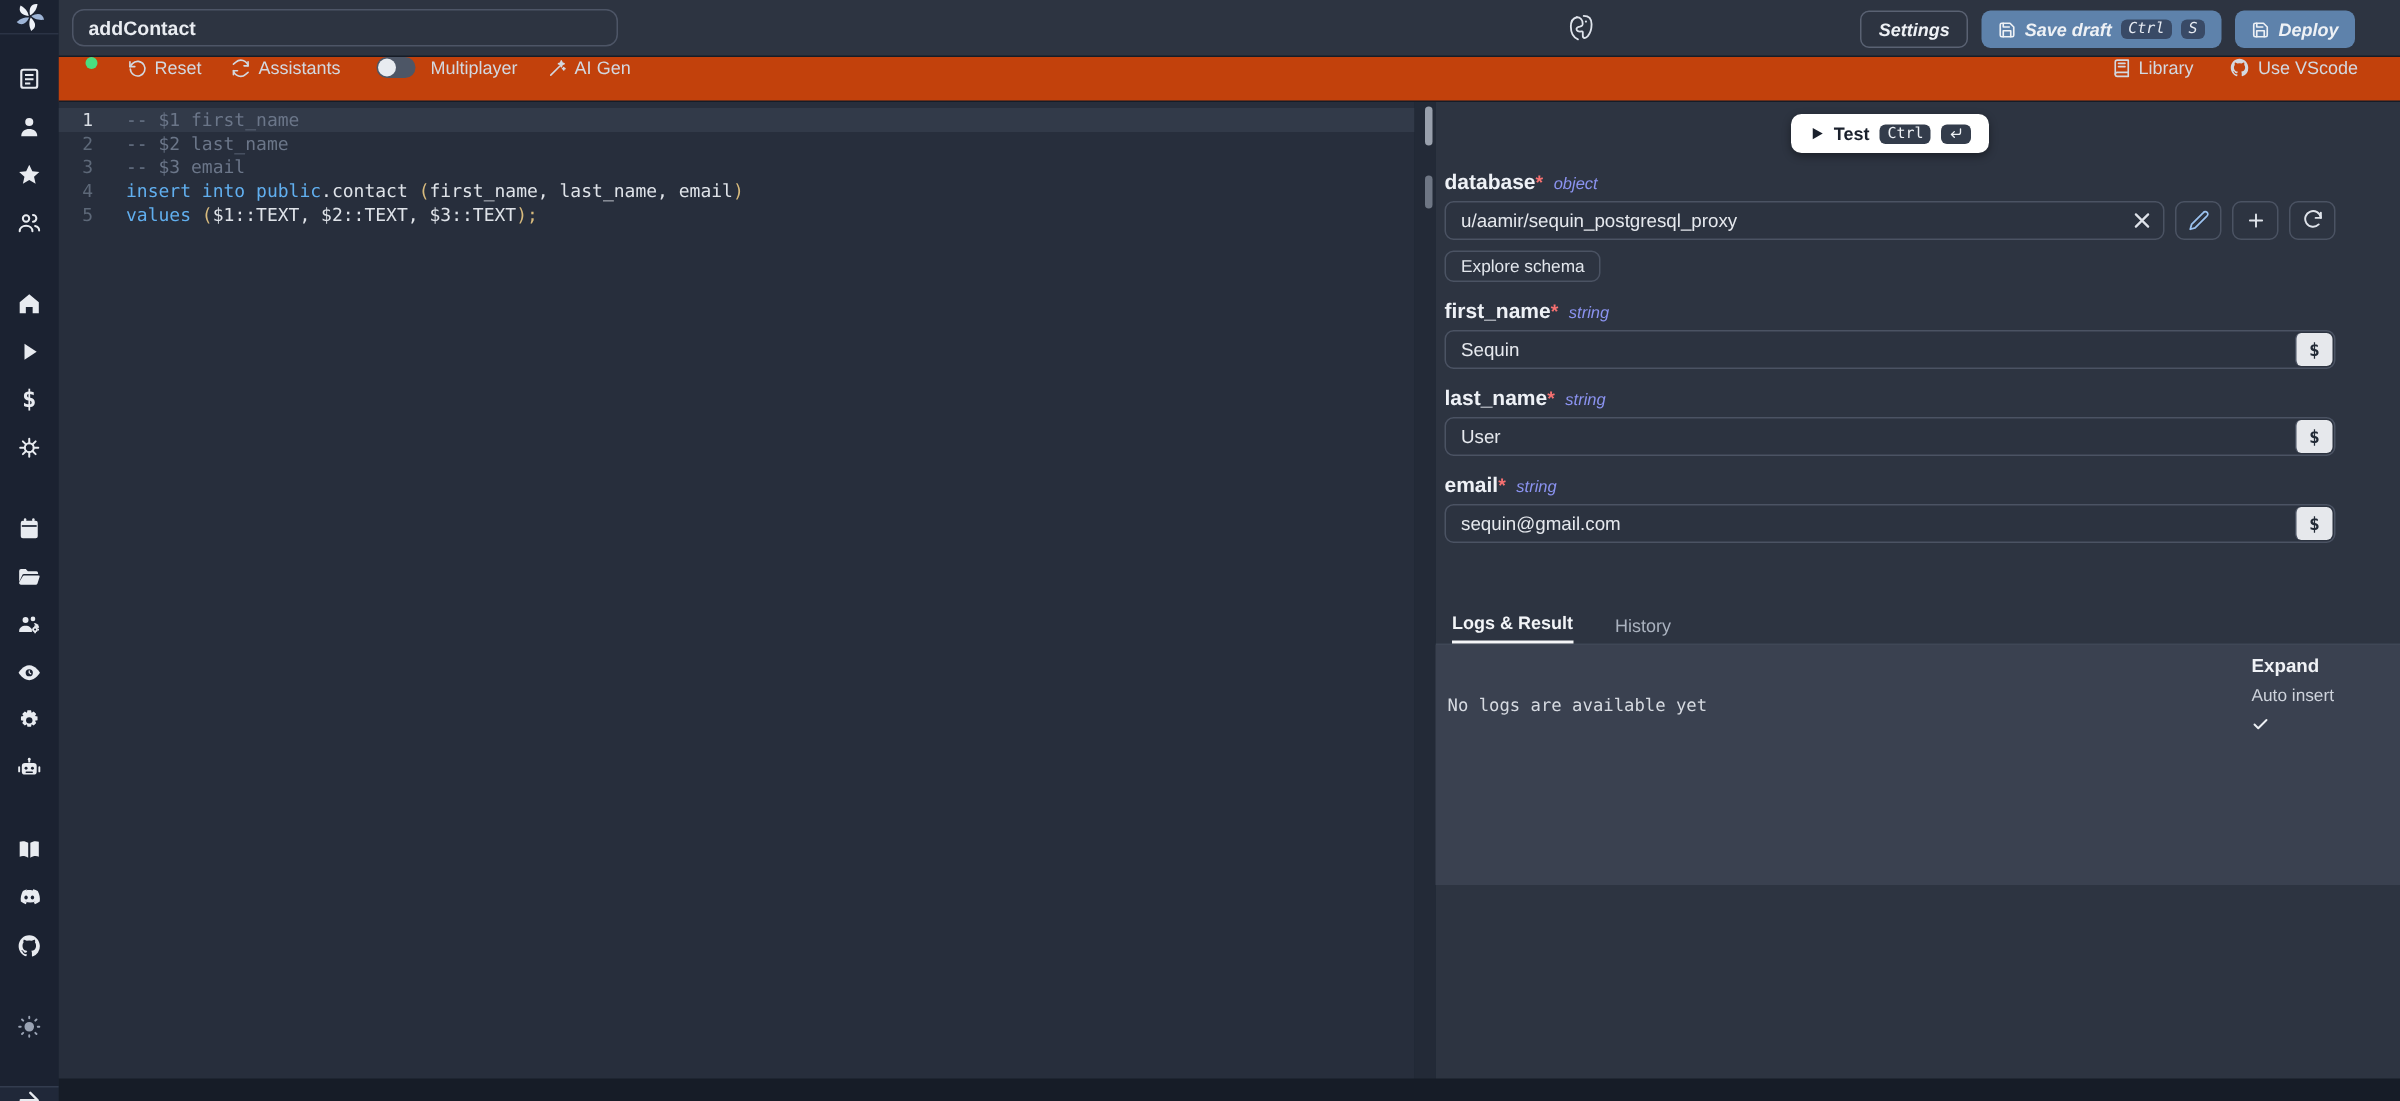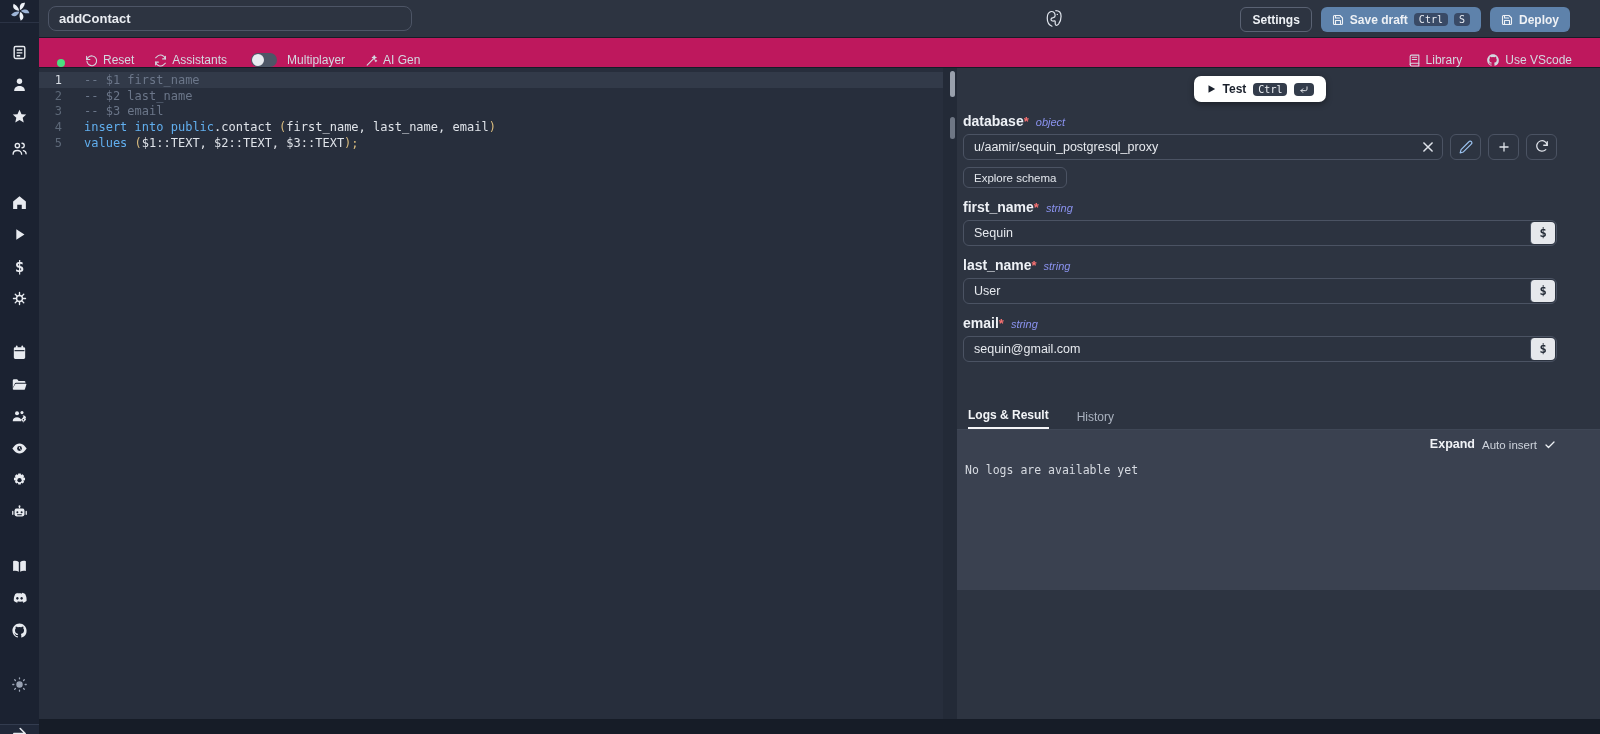--- a/index.html
+++ b/index.html
@@ -33,28 +33,28 @@
                 font-weight:bold; padding:0 10px; outline:none; font-family:"Liberation Sans",sans-serif; }
   .path-group { position:absolute; left:598px; top:7px; display:flex; align-items:stretch; height:24px; }
   .path-label { display:flex; align-items:center; gap:6px; background:#3d4553; color:#dfe3ea;
                 font-size:12px; padding:0 10px; border-radius:6px 0 0 6px; border:1px solid #4a5262; }
   .path-value { display:flex; align-items:center; background:#2d3441; border:1px solid #4a5262;
                 border-left:none; border-radius:0 6px 6px 0; padding:0 12px; color:#ccd2dc;
                 font-family:"DejaVu Sans Mono",monospace; font-size:12px; }
   .lang-icon { position:absolute; left:1005px; top:8px; width:21px; height:21px; color:#dfe4ec; }
   .topbar-right { position:absolute; right:30px; top:7px; display:flex; gap:9px; }
   .btn { display:flex; align-items:center; gap:6px; height:25px; padding:3px 11px; border-radius:6px;
-         font-size:12px; font-weight:bold; color:#eef1f5; cursor:pointer; }
+         font-size:12px; font-weight:bold; color:#eef1f5; cursor:pointer;font-style:italic; }
   .btn.outline { border:1px solid #5a6273; background:transparent; }
   .btn.primary { background:#5e82ab; }
   .kbd { background:#394a66; border-radius:4px; padding:1px 5px; font-size:10px;
          font-family:"DejaVu Sans Mono",monospace; color:#e8ecf3; font-weight:normal; }
 
-  .toolbar { position:relative; height:30px; background:#be185d; border-bottom:1px solid #161c27;
-             display:flex; align-items:flex-end; color:#d3d8e0; font-size:12px; }
+  .toolbar { position:relative; height:30px; background:#c2410c; border-bottom:1px solid #161c27;
+             display:flex; align-items:flex-start; color:#d3d8e0; font-size:12px; }
   .tb-item { display:flex; align-items:center; gap:5px; cursor:pointer; }
   .status-dot { width:8px; height:8px; border-radius:50%; background:#4ade80; margin-left:18px; }
   .toolbar .gap { margin-left:20px; }
   .toggle { width:26px; height:14px; border-radius:8px; background:#4d5666; position:relative; margin-left:24px; }
   .toggle .knob { position:absolute; left:1px; top:1px; width:12px; height:12px; border-radius:50%; background:#e8ebf0; }
   .toolbar-right { position:absolute; right:28px; display:flex; gap:24px; }
 
   
   .content { position:absolute; left:0; top:68px; width:1561px; height:666px; display:flex; }
 
@@ -103,21 +103,21 @@
   .var-btn { position:absolute; right:2px; top:2px; width:25px; height:22px; background:#e6e8ec;
              color:#222a36; border-radius:4px; font-size:12px; font-weight:bold; display:flex;
              align-items:center; justify-content:center; cursor:pointer;
              font-family:"DejaVu Sans Mono",monospace; border-left:1px solid #4b5363; }
 
   .tabs-bar { height:23px; border-bottom:1px solid #3f4756; display:flex; align-items:flex-end;
               padding-left:11px; gap:28px;margin-top:17px; }
   .tab { font-size:12px; padding-bottom:5px; cursor:pointer; color:#aab2bf; }
   .tab.active { color:#f2f4f7; font-weight:bold; border-bottom:2px solid #f5f6f8; }
   .logs-sec { height:160px; background:#3a4150; position:relative; }
-  .logs-controls { position:absolute; top:7px; right:44px; display:flex; align-items:flex-end; gap:7px; }
+  .logs-controls { position:absolute; top:7px; right:44px; display:flex; align-items:flex-start; gap:7px;flex-direction:column; }
   .expand-lbl { color:#f0f2f6; font-size:12.5px; font-weight:bold; cursor:pointer; }
   .autoscroll-lbl { color:#ced3dc; font-size:11.5px; cursor:pointer; }
   .logs-controls svg { width:12px; height:12px; color:#eef1f5; }
   .logs-empty { position:absolute; left:8px; top:33px; color:#d6dae1;
                 font-family:"DejaVu Sans Mono",monospace; font-size:11.5px; }
   .result-sec { flex:1; background:#2b313e; padding:5px 8px; }
   .result-placeholder { color:#c3c9d3; font-size:12.5px; }
 
   .bottom-strip { position:absolute; left:0; bottom:0; width:1561px; height:15px; background:#161c27; z-index:10; }
   svg { display:block; }

